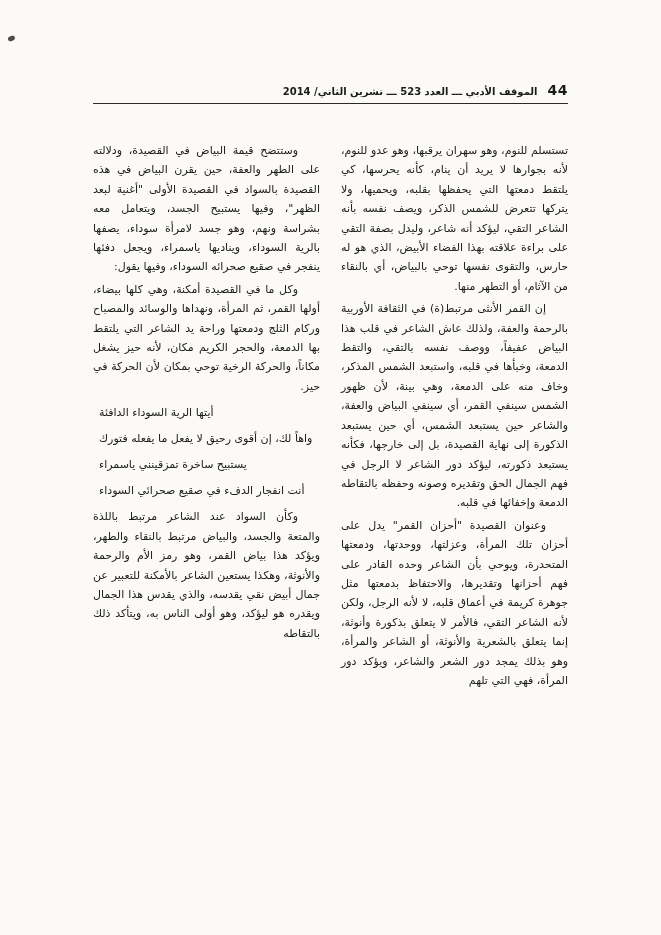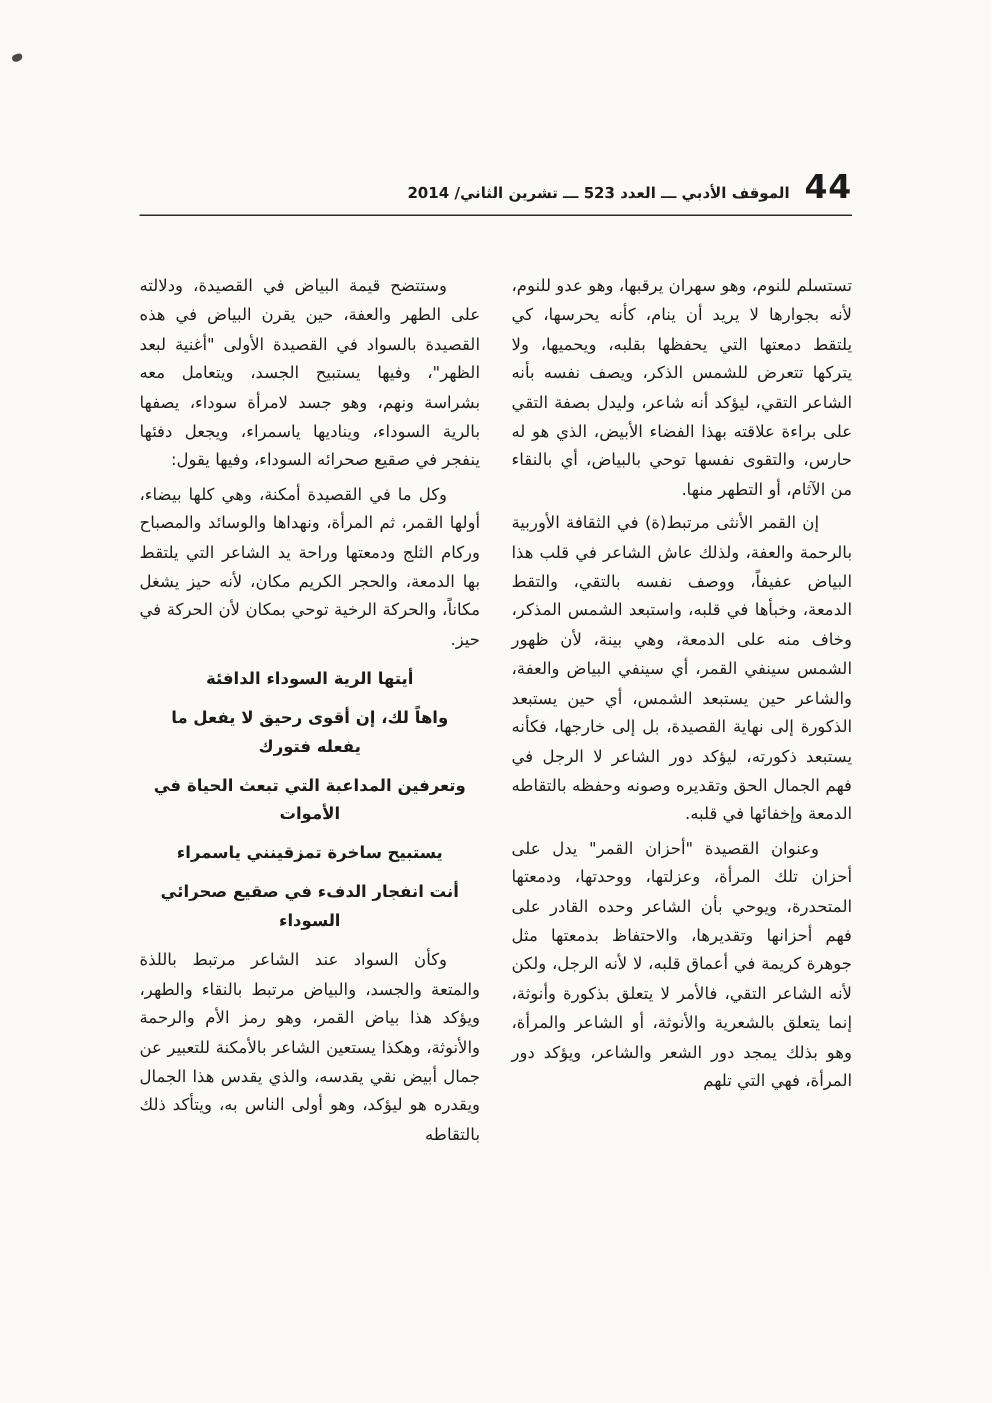--- a/index.html
+++ b/index.html
@@ -33,23 +33,22 @@
     direction: rtl;
   }
   .header {
     margin-top: 82px;
     display: flex;
     align-items: baseline;
     gap: 10px;
   }
   .page-number {
     font-weight: bold;
-    font-size: 22px;
+    font-size: 14px;
     letter-spacing: .5px;
-    margin-top: 31px;
   }
   .journal-line {
     font-weight: bold;
     font-size: 10px;
     white-space: nowrap;
   }
   .header-rule {
     margin-top: 5px;
     border-bottom: 1.6px solid #2a2a2a;
     width: 100%;
@@ -62,22 +61,22 @@
   .column {
     width: 227px;
     font-size: 11px;
     line-height: 19.4px;
     text-align: justify;
   }
   .column p { margin: 0 0 3px 0; }
   p.body { text-indent: 22px; }
   p.cont { text-indent: 0; }
   p.verse {
-    font-weight: bold;
-    text-align: center;
+    font-weight: normal;
+    text-align: left;
     text-indent: 0;
     line-height: 19px;
     margin: 7px 6px;
   }
 </style>
 </head>
 <body>
 
 <div class="page">
   <div class="scan-speck"></div>
@@ -94,21 +93,20 @@
       <div class="column" id="col-right">
           <p class="cont">تستسلم للنوم، وهو سهران يرقبها، وهو عدو للنوم، لأنه بجوارها لا يريد أن ينام، كأنه يحرسها، كي يلتقط دمعتها التي يحفظها بقلبه، ويحميها، ولا يتركها تتعرض للشمس الذكر، ويصف نفسه بأنه الشاعر التقي، ليؤكد أنه شاعر، وليدل بصفة التقي على براءة علاقته بهذا الفضاء الأبيض، الذي هو له حارس، والتقوى نفسها توحي بالبياض، أي بالنقاء من الآثام، أو التطهر منها.</p>
           <p class="body">إن القمر الأنثى مرتبط(ة) في الثقافة الأوربية بالرحمة والعفة، ولذلك عاش الشاعر في قلب هذا البياض عفيفاً، ووصف نفسه بالتقي، والتقط الدمعة، وخبأها في قلبه، واستبعد الشمس المذكر، وخاف منه على الدمعة، وهي بينة، لأن ظهور الشمس سينفي القمر، أي سينفي البياض والعفة، والشاعر حين يستبعد الشمس، أي حين يستبعد الذكورة إلى نهاية القصيدة، بل إلى خارجها، فكأنه يستبعد ذكورته، ليؤكد دور الشاعر لا الرجل في فهم الجمال الحق وتقديره وصونه وحفظه بالتقاطه الدمعة وإخفائها في قلبه.</p>
           <p class="body">وعنوان القصيدة "أحزان القمر" يدل على أحزان تلك المرأة، وعزلتها، ووحدتها، ودمعتها المتحدرة، ويوحي بأن الشاعر وحده القادر على فهم أحزانها وتقديرها، والاحتفاظ بدمعتها مثل جوهرة كريمة في أعماق قلبه، لا لأنه الرجل، ولكن لأنه الشاعر التقي، فالأمر لا يتعلق بذكورة وأنوثة، إنما يتعلق بالشعرية والأنوثة، أو الشاعر والمرأة، وهو بذلك يمجد دور الشعر والشاعر، ويؤكد دور المرأة، فهي التي تلهم</p>
         </div>
       <div class="column" id="col-left">
           <p class="body">وستتضح قيمة البياض في القصيدة، ودلالته على الطهر والعفة، حين يقرن البياض في هذه القصيدة بالسواد في القصيدة الأولى "أغنية لبعد الظهر"، وفيها يستبيح الجسد، ويتعامل معه بشراسة ونهم، وهو جسد لامرأة سوداء، يصفها بالرية السوداء، ويناديها ياسمراء، ويجعل دفئها ينفجر في صقيع صحرائه السوداء، وفيها يقول:</p>
           <p class="body">وكل ما في القصيدة أمكنة، وهي كلها بيضاء، أولها القمر، ثم المرأة، ونهداها والوسائد والمصباح وركام الثلج ودمعتها وراحة يد الشاعر التي يلتقط بها الدمعة، والحجر الكريم مكان، لأنه حيز يشغل مكاناً، والحركة الرخية توحي بمكان لأن الحركة في حيز.</p>
           <p class="verse">أيتها الرية السوداء الدافئة</p>
           <p class="verse">واهاً لك، إن أقوى رحيق لا يفعل ما يفعله فتورك</p>
-          <p class="verse">وتعرفين المداعبة التي تبعث الحياة في الأموات</p>
           <p class="verse">يستبيح ساخرة تمزقينني ياسمراء</p>
           <p class="verse">أنت انفجار الدفء في صقيع صحرائي السوداء</p>
           <p class="body">وكأن السواد عند الشاعر مرتبط باللذة والمتعة والجسد، والبياض مرتبط بالنقاء والطهر، ويؤكد هذا بياض القمر، وهو رمز الأم والرحمة والأنوثة، وهكذا يستعين الشاعر بالأمكنة للتعبير عن جمال أبيض نقي يقدسه، والذي يقدس هذا الجمال ويقدره هو ليؤكد، وهو أولى الناس به، ويتأكد ذلك بالتقاطه</p>
         </div>
     </div>
 
   </div>
 </div>
 
 </body></html>

